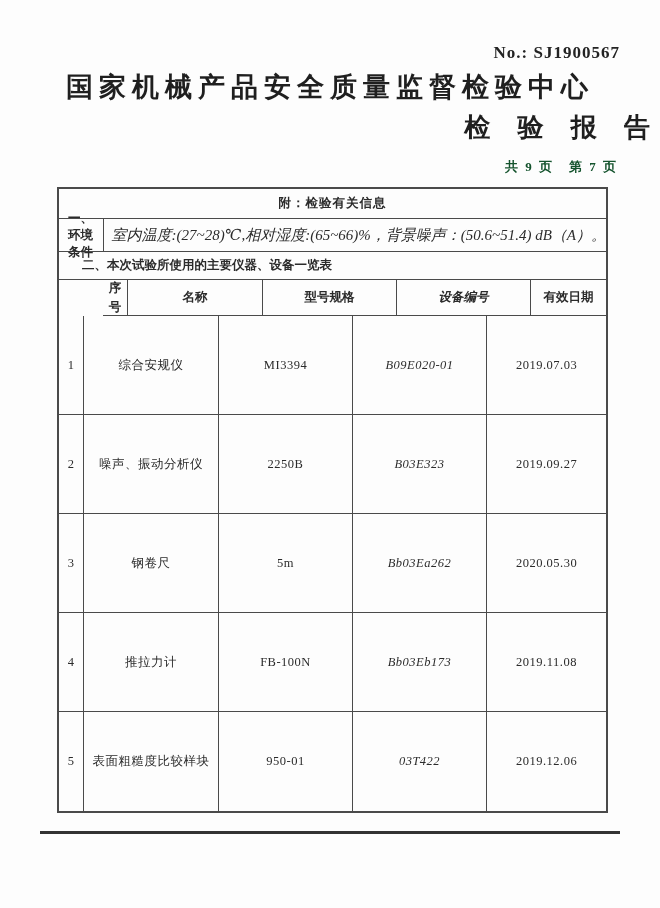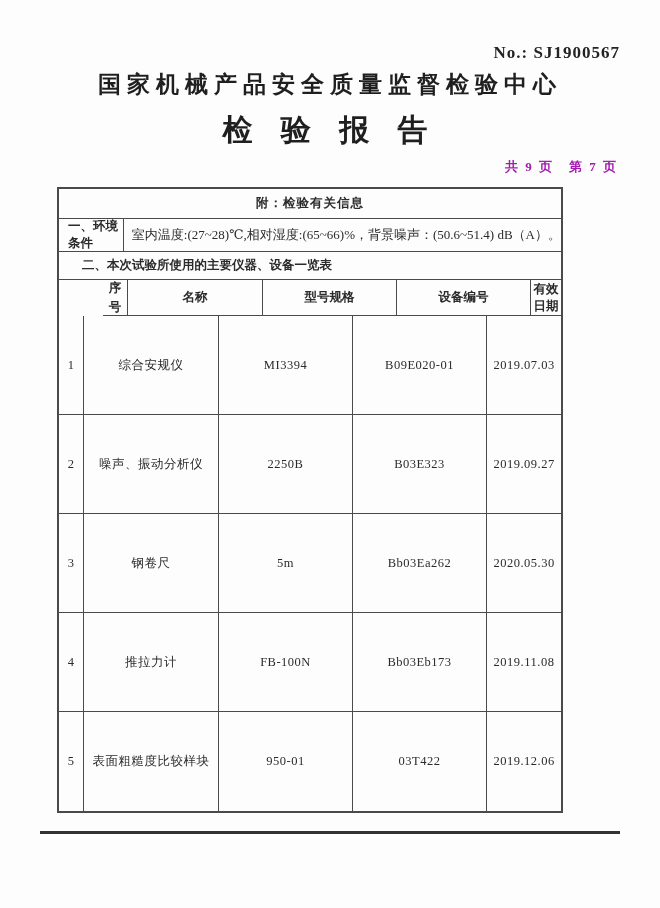--- a/index.html
+++ b/index.html
@@ -24,52 +24,52 @@
     font-weight: 700;
     letter-spacing: 1px;
     color: #232323;
   }
   .org-title {
     position: absolute;
     top: 69px;
     left: 0; right: 0;
     text-align: center;
     font-family: "Liberation Sans", "DejaVu Sans", sans-serif;
-    font-size: 23px;
+    font-size: 27px;
     font-weight: 700;
     letter-spacing: 6px;
     color: #1f1f1f;
     white-space: nowrap;
   }
   .report-title {
     position: absolute;
     top: 110px;
     left: 0; right: 0;
-    text-align: center;
+    text-align: right;
     font-family: "Liberation Sans", "DejaVu Sans", sans-serif;
-    font-size: 30px;
+    font-size: 26px;
     font-weight: 700;
     letter-spacing: 10px;
     color: #1f1f1f;
   }
   .page-info {
     position: absolute;
     top: 158px;
     right: 42px;
     font-size: 13px;
     font-weight: 700;
     letter-spacing: 2px;
-    color: #a21caf;
+    color: #14532d;
   }
   
   .doc-table {
     position: absolute;
     left: 57px;
     top: 187px;
-    width: 506px;
+    width: 551px;
     border: 2px solid #4a4a4a;
     background: #fdfdfd;
     font-size: 12.5px;
     color: #2b2b2b;
   }
   .t-row { border-bottom: 1px solid #4a4a4a; }
   .t-row:last-child { border-bottom: none; }
   .caption-row {
     height: 30px;
     display: flex;
@@ -85,22 +85,23 @@
     display: flex;
     align-items: center;
     padding-left: 9px;
     font-weight: 700;
   }
   .env-value {
     flex: 1;
     display: flex;
     align-items: center;
     padding-left: 8px;
-    font-size: 13px;
+    font-size: 15px;
     white-space: nowrap;
+    font-style: italic;
   }
   .section2-row {
     height: 28px;
     display: flex;
     align-items: center;
     padding-left: 23px;
     font-weight: 700;
   }
   .grid-row { display: flex; }
   .grid-row .cell {
@@ -108,21 +109,21 @@
     display: flex;
     align-items: center;
     justify-content: center;
     text-align: center;
     padding: 2px;
   }
   .grid-row .cell:last-child { border-right: none; }
   .c0 { width: 25px; word-break: break-all; line-height: 1.5; }
   .c1 { width: 135px; }
   .c2 { width: 134px; }
-  .c3 { width: 134px; }
+  .c3 { width: 134px; font-style: italic; }
   .c4 { flex: 1; }
   .header-row { height: 36px; font-weight: 700; margin-left: 44px; }
   .data-row { height: 99px; font-size: 12.5px; letter-spacing: 0.5px; }
   
   .footer-rule {
     position: absolute;
     left: 40px;
     top: 831px;
     width: 580px;
     height: 3px;

